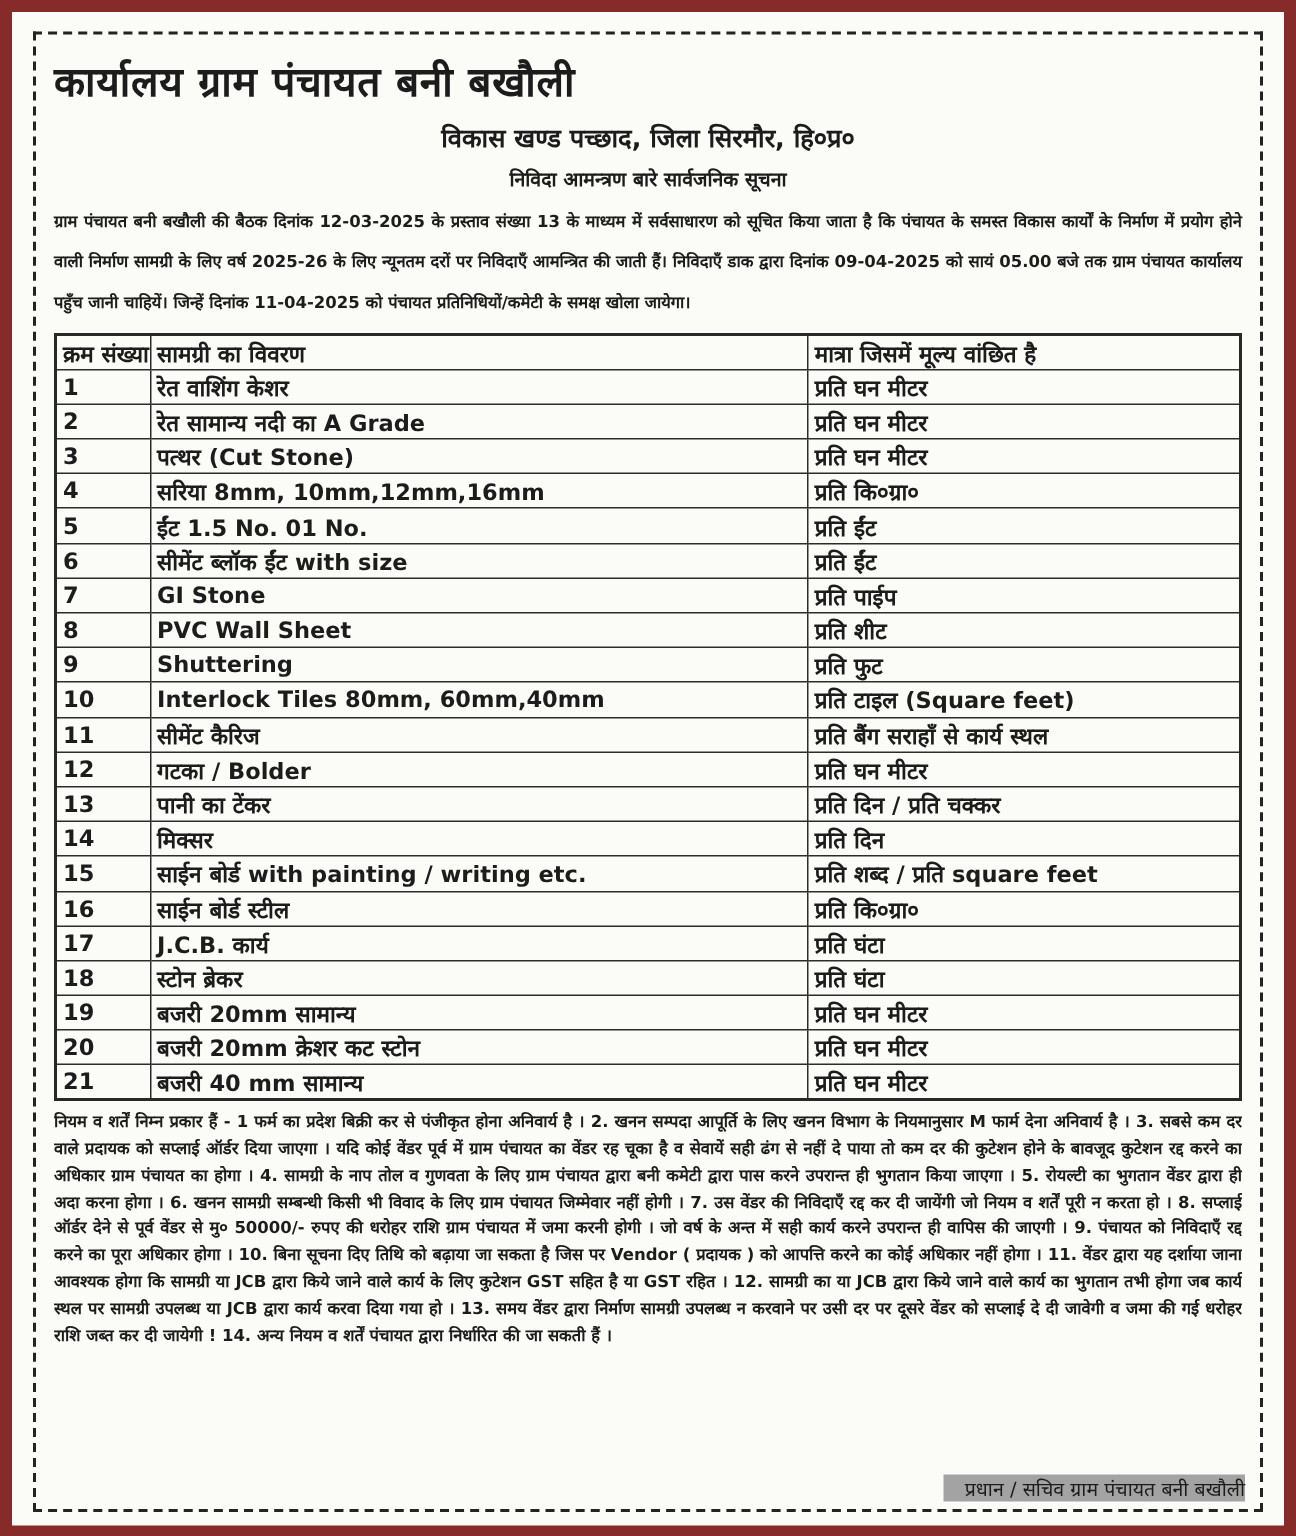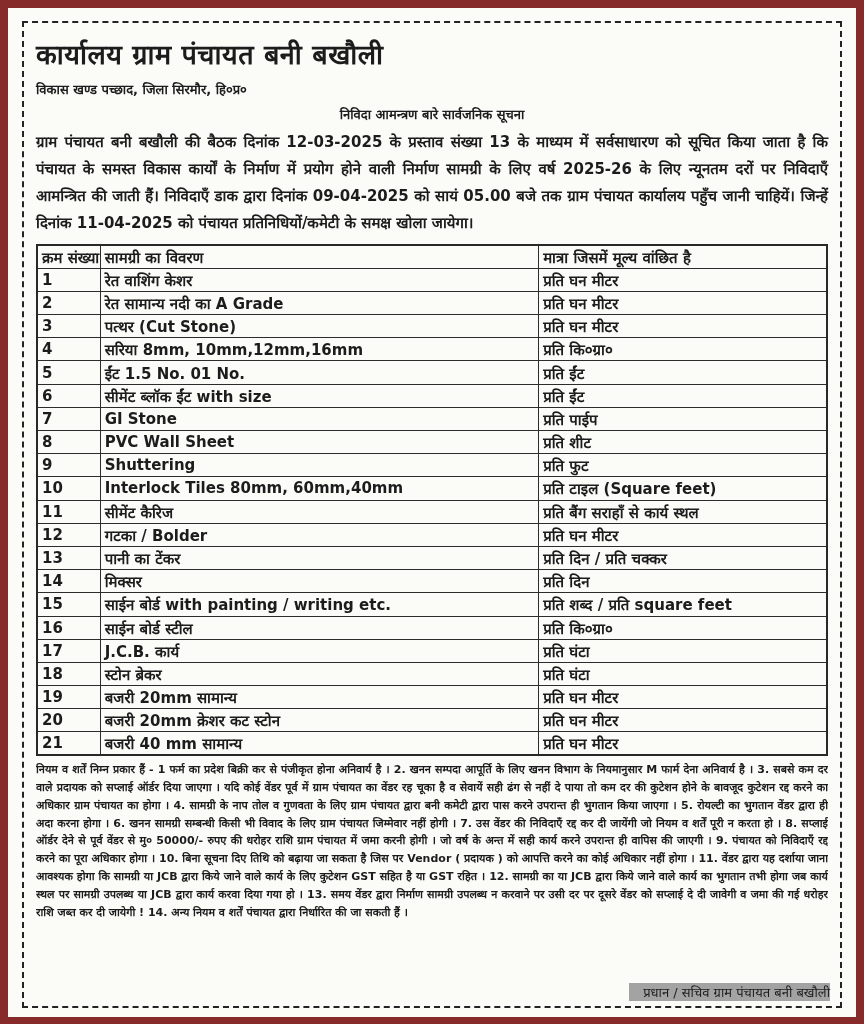--- a/index.html
+++ b/index.html
@@ -18,31 +18,31 @@
     position:absolute; top:13px; left:14px; right:14px; bottom:9px;
     border:2px dashed #232323;
     padding:4px 12px 6px 12px;
     overflow:hidden;
   }
   .title {
     font-size:27px; font-weight:bold;
     margin-top:8px; letter-spacing:0.5px;
   }
   .subtitle {
-    text-align:left;
-    font-size:13px; font-weight:bold;
+    text-align:center;
+    font-size:17px; font-weight:bold;
     margin-top:8px;
   }
   .notice-heading {
     text-align:center;
     font-size:13px; font-weight:bold;
     margin-top:7px;
   }
   .intro {
-    font-size:15px; font-weight:600;
+    font-size:11px; font-weight:600;
     line-height:27px;
     text-align:justify;
     margin-top:6px;
   }
   table.materials {
     width:100%;
     border-collapse:collapse;
     margin-top:7px;
     table-layout:fixed;
     border:2px solid #282828;

